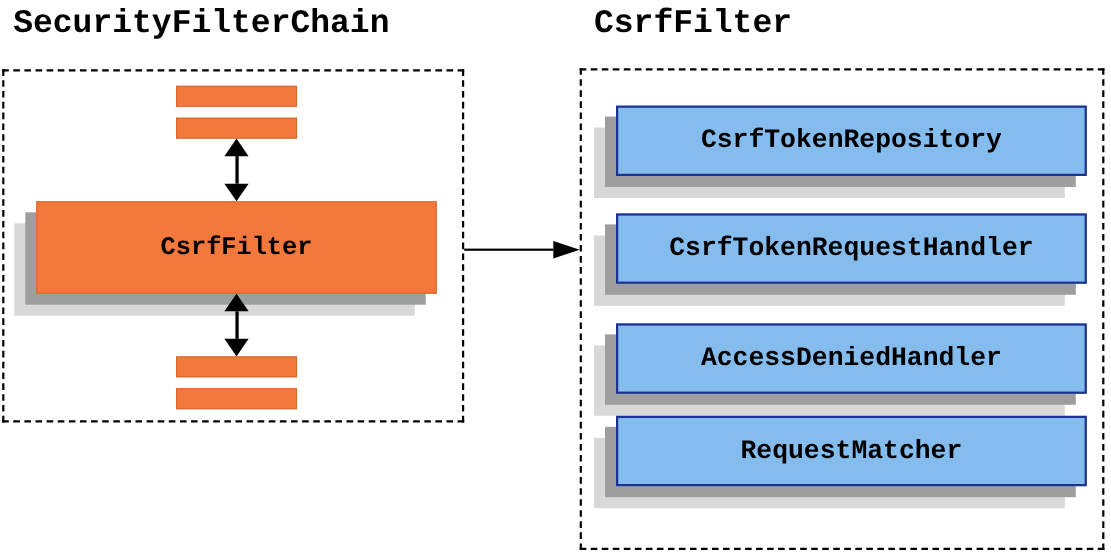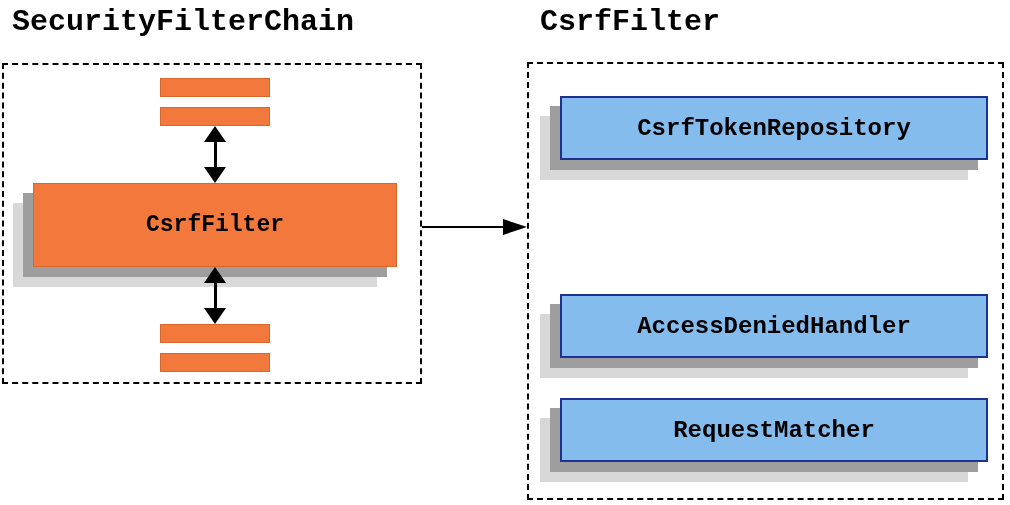--- a/index.html
+++ b/index.html
@@ -143,22 +143,25 @@
     <div class="h-shaft"></div>
     <div class="tri-right"></div>
   </div>
 
   <div class="dashed-container" style="left:527px; top:62px; width:477px; height:438px;"></div>
 
   <div class="blue-box" style="top:96px;align-items:center;">
     <span>CsrfTokenRepository</span>
   </div>
 
+  <div class="blue-box" style="top:194px;">
+    <span>CsrfTokenRequestHandler</span>
+  </div>
 
   <div class="blue-box" style="top:294px;align-items:center;">
     <span>AccessDeniedHandler</span>
   </div>
 
-  <div class="blue-box" style="top:398px;">
+  <div class="blue-box" style="top:378px;">
     <span>RequestMatcher</span>
   </div>
 
 </div>
 
 </body></html>

